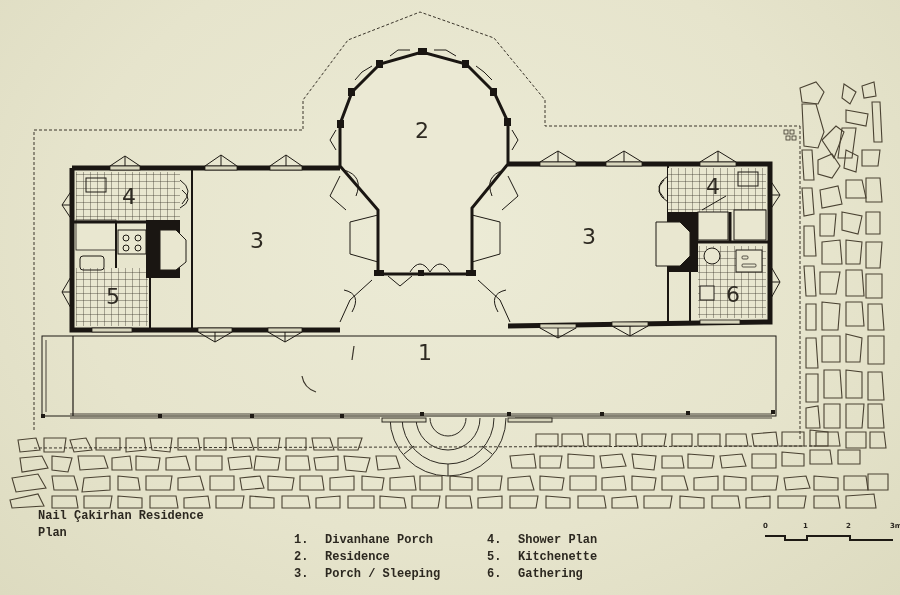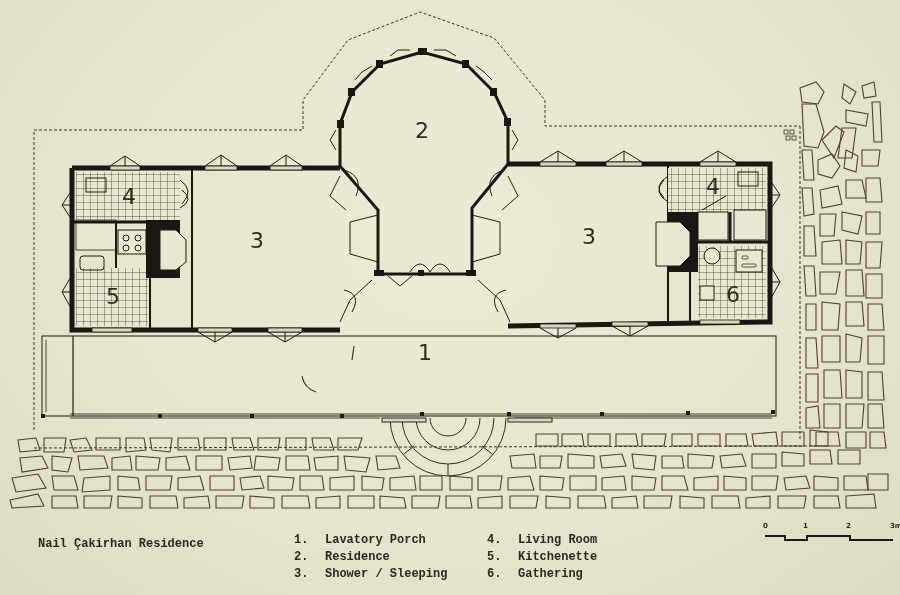--- a/index.html
+++ b/index.html
@@ -13,21 +13,21 @@
   .sheet {
     position: absolute; left: 0; top: 0; width: 900px; height: 595px;
     background: radial-gradient(ellipse at 50% 40%, #ecebd6 0%, #e6e4cc 60%, #dddbc0 100%);
   }
   svg.plan { position: absolute; left: 0; top: 0; width: 900px; height: 595px; }
   .room-num {
     font-family: "DejaVu Sans", sans-serif;
     font-size: 22px; fill: #2e2a22;
   }
   .title-block {
-    position: absolute; left: 38px; top: 536px;
+    position: absolute; left: 38px; top: 508px;
     font-size: 12px; font-weight: bold; line-height: 17px;
     color: #2c2820;
   }
   .legend {
     position: absolute; top: 532px;
     font-size: 12px; font-weight: bold; line-height: 17px; color: #2c2820;
   }
   .legend.col1 { left: 294px; }
   .legend.col2 { left: 487px; }
   .legend-row { display: flex; }
@@ -382,40 +382,41 @@
   <text class="room-num" x="418" y="360">1</text>
 
   <g stroke="#3a342a" fill="none" stroke-width="1.2">
     <path d="M302,376 Q304,388 316,392"></path>
     <line x1="354" y1="346" x2="352" y2="360"></line>
   </g>
 </svg>
 
 <div class="title-block">
   <div>Nail Çakirhan Residence</div>
+  <div>Plan</div>
 </div>
 
 <div class="legend col1">
   <div class="legend-row">
     <span class="legend-num">1.</span>
-    <span>Lavatory Porch</span>
+    <span>Divanhane Porch</span>
   </div>
   <div class="legend-row">
     <span class="legend-num">2.</span>
     <span>Residence</span>
   </div>
   <div class="legend-row">
     <span class="legend-num">3.</span>
-    <span>Shower / Sleeping</span>
+    <span>Porch / Sleeping</span>
   </div>
 </div>
 <div class="legend col2">
   <div class="legend-row">
     <span class="legend-num">4.</span>
-    <span>Living Room</span>
+    <span>Shower Plan</span>
   </div>
   <div class="legend-row">
     <span class="legend-num">5.</span>
     <span>Kitchenette</span>
   </div>
   <div class="legend-row">
     <span class="legend-num">6.</span>
     <span>Gathering</span>
   </div>
 </div>

